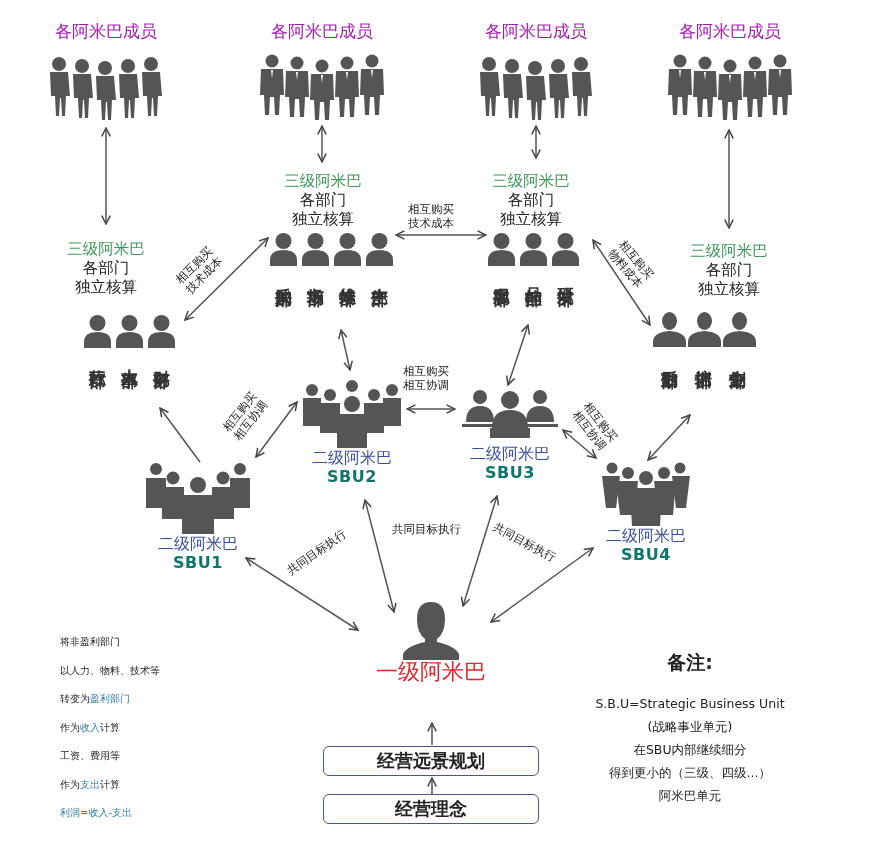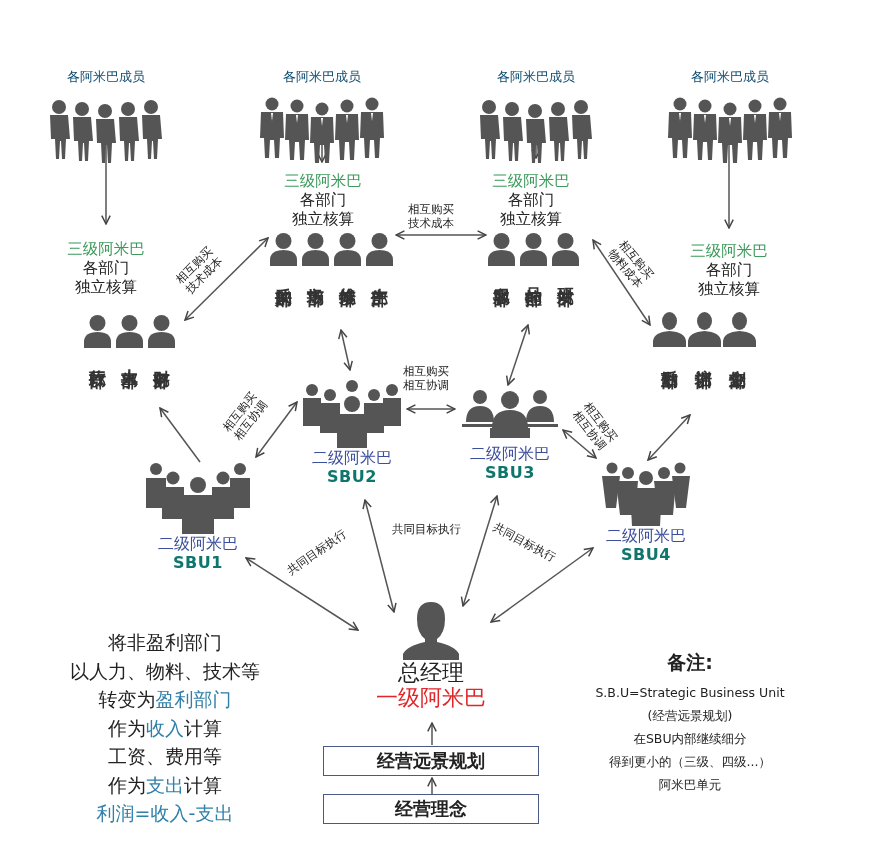--- a/index.html
+++ b/index.html
@@ -1,34 +1,34 @@
 <!DOCTYPE html>
 <html><head>
 <meta charset="utf-8">
 <style>
   html, body { margin:0; padding:0; background:#ffffff; }
   body { width:876px; height:856px; position:relative; overflow:hidden;
          font-family:"DejaVu Sans", "Liberation Sans", sans-serif; color:#222; }
   .abs { position:absolute; }
   .center { text-align:center; }
-  .t-member { font-size:13px; color:#0c4a6e; white-space:nowrap;margin-top:48px; }
+  .t-member { font-size:17px; color:#a21caf; white-space:nowrap; }
   .green { color:#3d9a5c; }
   .blue  { color:#3c4f9c; }
   .teal  { color:#2f7fa8; }
   .red   { color:#e0262a; }
   .dept-block { font-size:15.5px; line-height:19px; text-align:center; white-space:nowrap; }
   .vlabel { font-size:17px; font-weight:bold; line-height:19px; color:#333; writing-mode:vertical-rl; letter-spacing:1px; }
   .sbu-title { font-size:16px; line-height:19px; text-align:center; white-space:nowrap; }
   .sbu-code { font-size:16px; font-weight:bold; text-align:center; color:#0f766e; letter-spacing:0.5px; }
   .rel { font-size:11.5px; line-height:14px; color:#222; white-space:nowrap; text-align:center; }
-  .left-note div { font-size:19px; line-height:28.5px; text-align:center; white-space:nowrap; }
+  .left-note div { font-size:10px; line-height:28.5px; white-space:nowrap; }
   .right-note { text-align:center; }
-  .right-note .hdr { font-size:19px; font-weight:bold; margin-bottom:5px; }
+  .right-note .hdr { font-size:19px; font-weight:bold; margin-bottom:16px; }
   .right-note .ln { font-size:12.5px; line-height:23px; white-space:nowrap; }
-  .box { border:1.5px solid #4a5a86; border-radius:0; background:#fff; font-size:18px; font-weight:bold; text-align:center; color:#222; }
+  .box { border:1.5px solid #4a5a86; border-radius:6px; background:#fff; font-size:18px; font-weight:bold; text-align:center; color:#222; }
   svg.lines { position:absolute; left:0; top:0; }
   .icon-fill { fill:#555555; }
 </style>
 </head>
 <body>
 
 <svg class="lines" width="876" height="856">
   <defs>
     <marker id="ah" viewBox="0 0 10 10" refX="9" refY="5" markerWidth="7" markerHeight="7" orient="auto-start-reverse">
       <path d="M1,1 L9,5 L1,9" fill="none" stroke="#444" stroke-width="1.4"></path>
@@ -430,37 +430,36 @@
   <div class="sbu-title blue">二级阿米巴</div>
   <div class="sbu-code">SBU4</div>
 </div>
 
 <div class="abs center" style="left:356px; top:600px; width:150px;">
   <svg width="62" height="60" viewBox="0 0 62 60" style="display:block; margin:0 auto;">
     <g class="icon-fill">
       <path d="M31,2 q14,0 14,17 q0,14 -8,20 v3 q18,4 22,12 v6 h-56 v-6 q4,-8 22,-12 v-3 q-8,-6 -8,-20 q0,-17 14,-17 z"></path>
     </g>
   </svg>
-  <div style="font-size:22px; line-height:26px; color:#222;">总经理</div>
   <div class="red" style="font-size:22px; line-height:24px;">一级阿米巴</div>
 </div>
 
 <div class="abs box" style="left:323px; top:746px; width:214px; height:28px; line-height:28px;">经营远景规划</div>
 <div class="abs box" style="left:323px; top:794px; width:214px; height:28px; line-height:28px;">经营理念</div>
 
 <div class="abs left-note" style="left:60px; top:628px; width:210px;">
   <div>将非盈利部门</div>
   <div>以人力、物料、技术等</div>
   <div><span>转变为</span><span class="teal">盈利部门</span></div>
   <div><span>作为</span><span class="teal">收入</span><span>计算</span></div>
   <div>工资、费用等</div>
   <div><span>作为</span><span class="teal">支出</span><span>计算</span></div>
   <div class="teal">利润=收入-支出</div>
 </div>
 
 <div class="abs right-note" style="left:580px; top:650px; width:220px;">
   <div class="hdr">备注:</div>
   <div class="ln">S.B.U=Strategic Business Unit</div>
-  <div class="ln">(经营远景规划)</div>
+  <div class="ln">(战略事业单元)</div>
   <div class="ln">在SBU内部继续细分</div>
   <div class="ln">得到更小的（三级、四级...）</div>
   <div class="ln">阿米巴单元</div>
 </div>
 
 </body></html>

